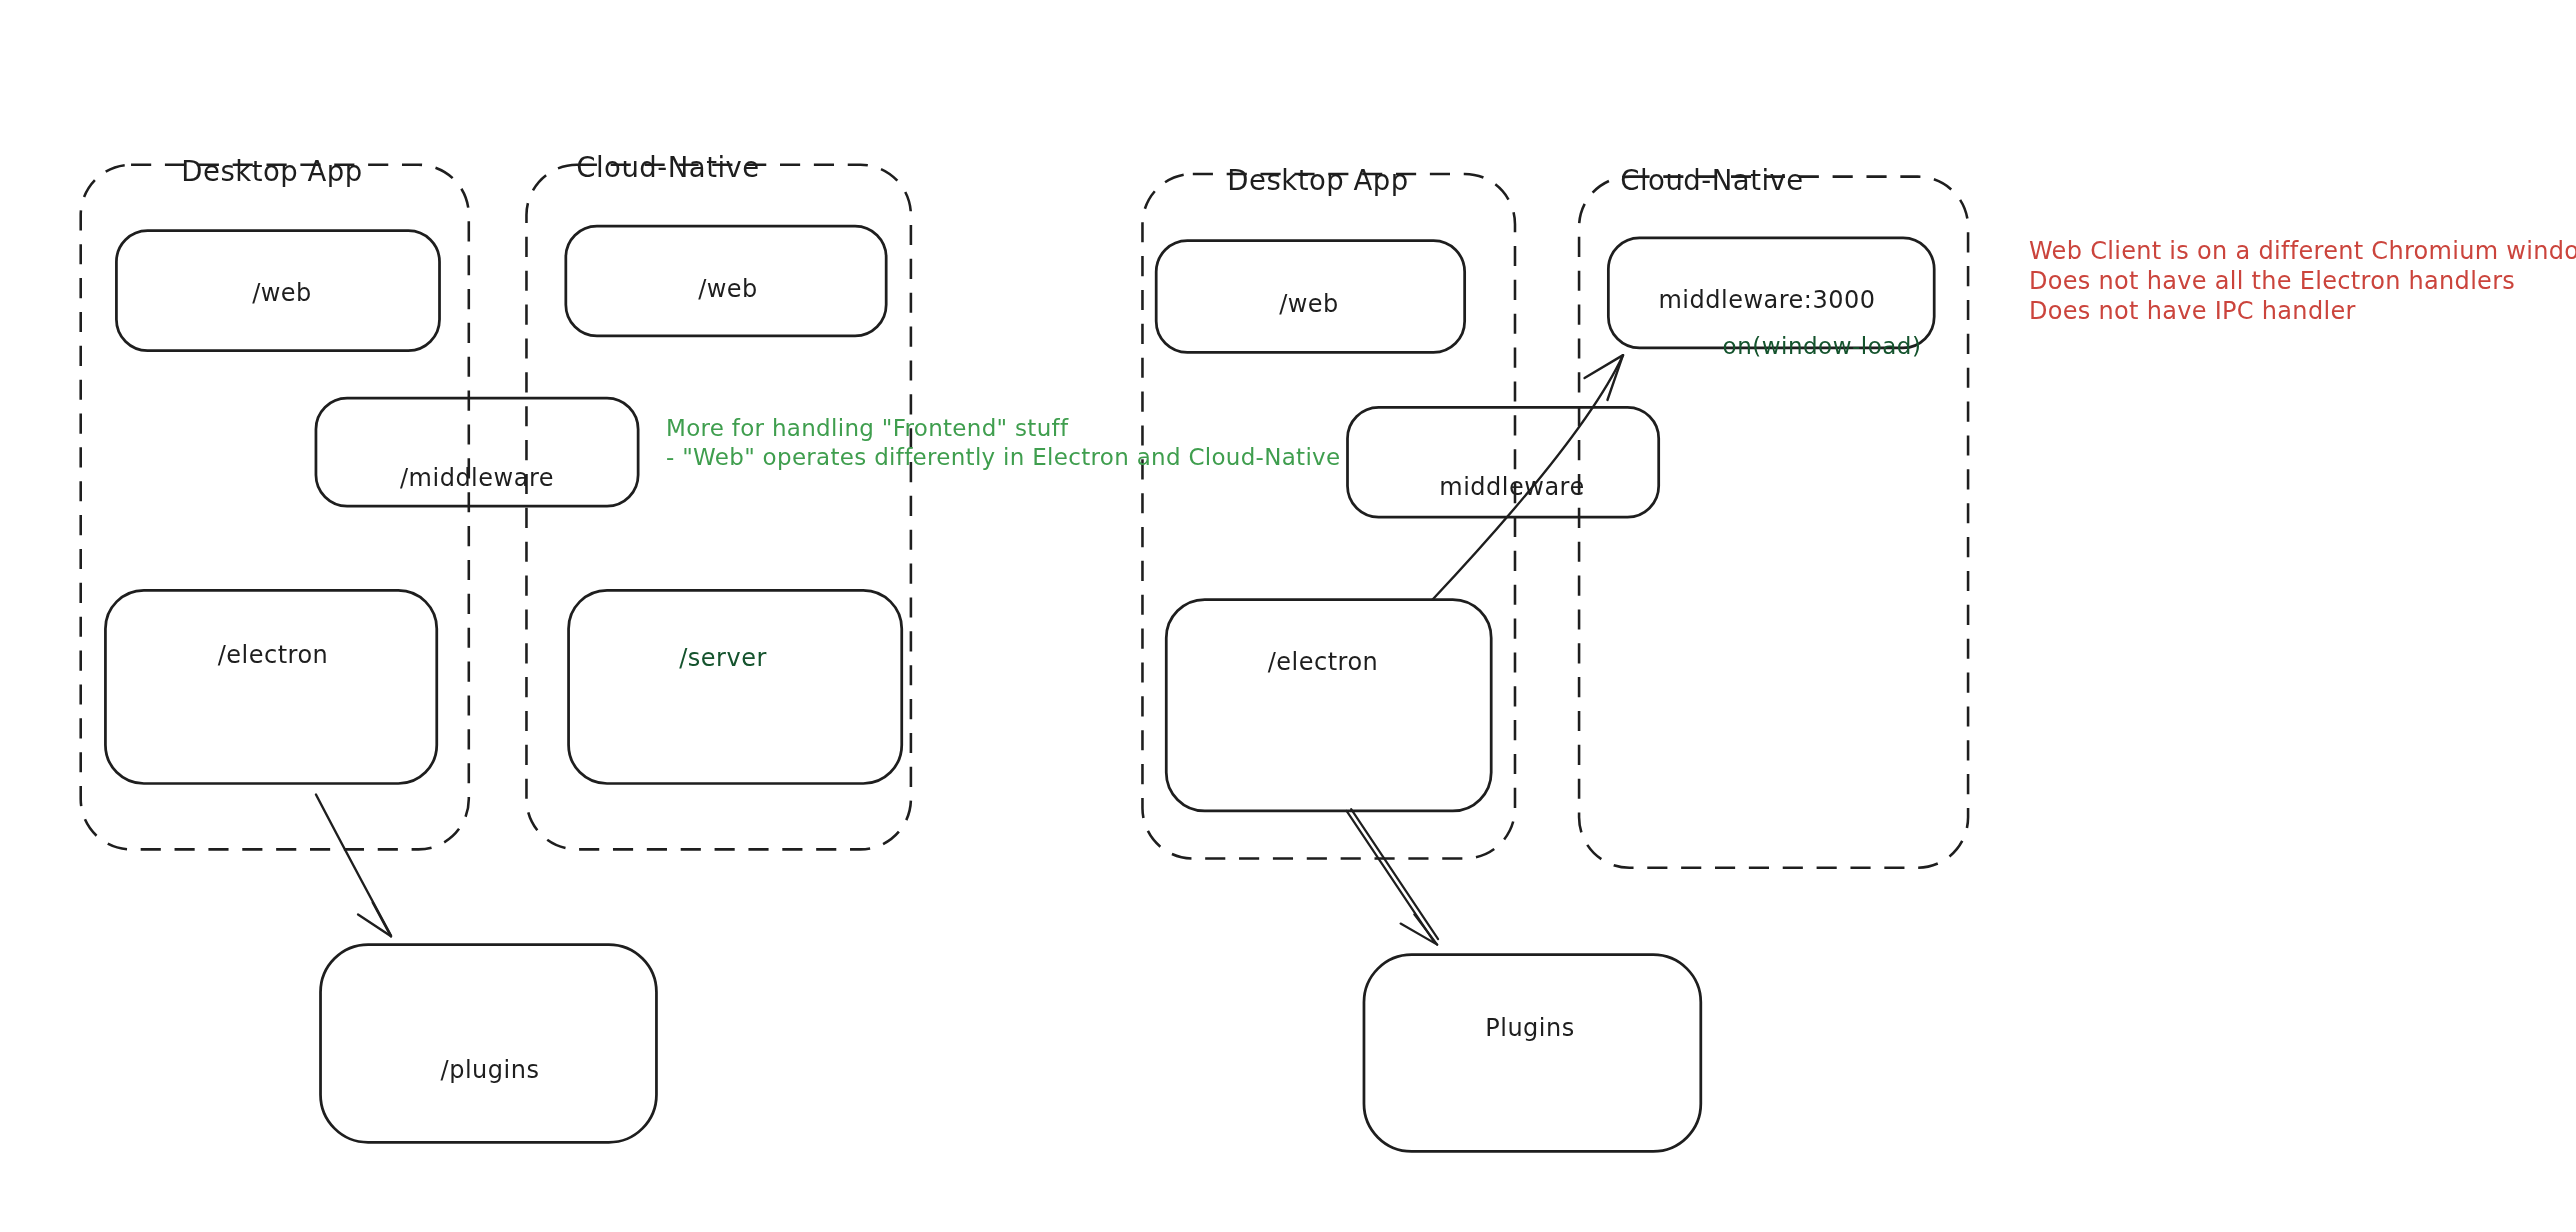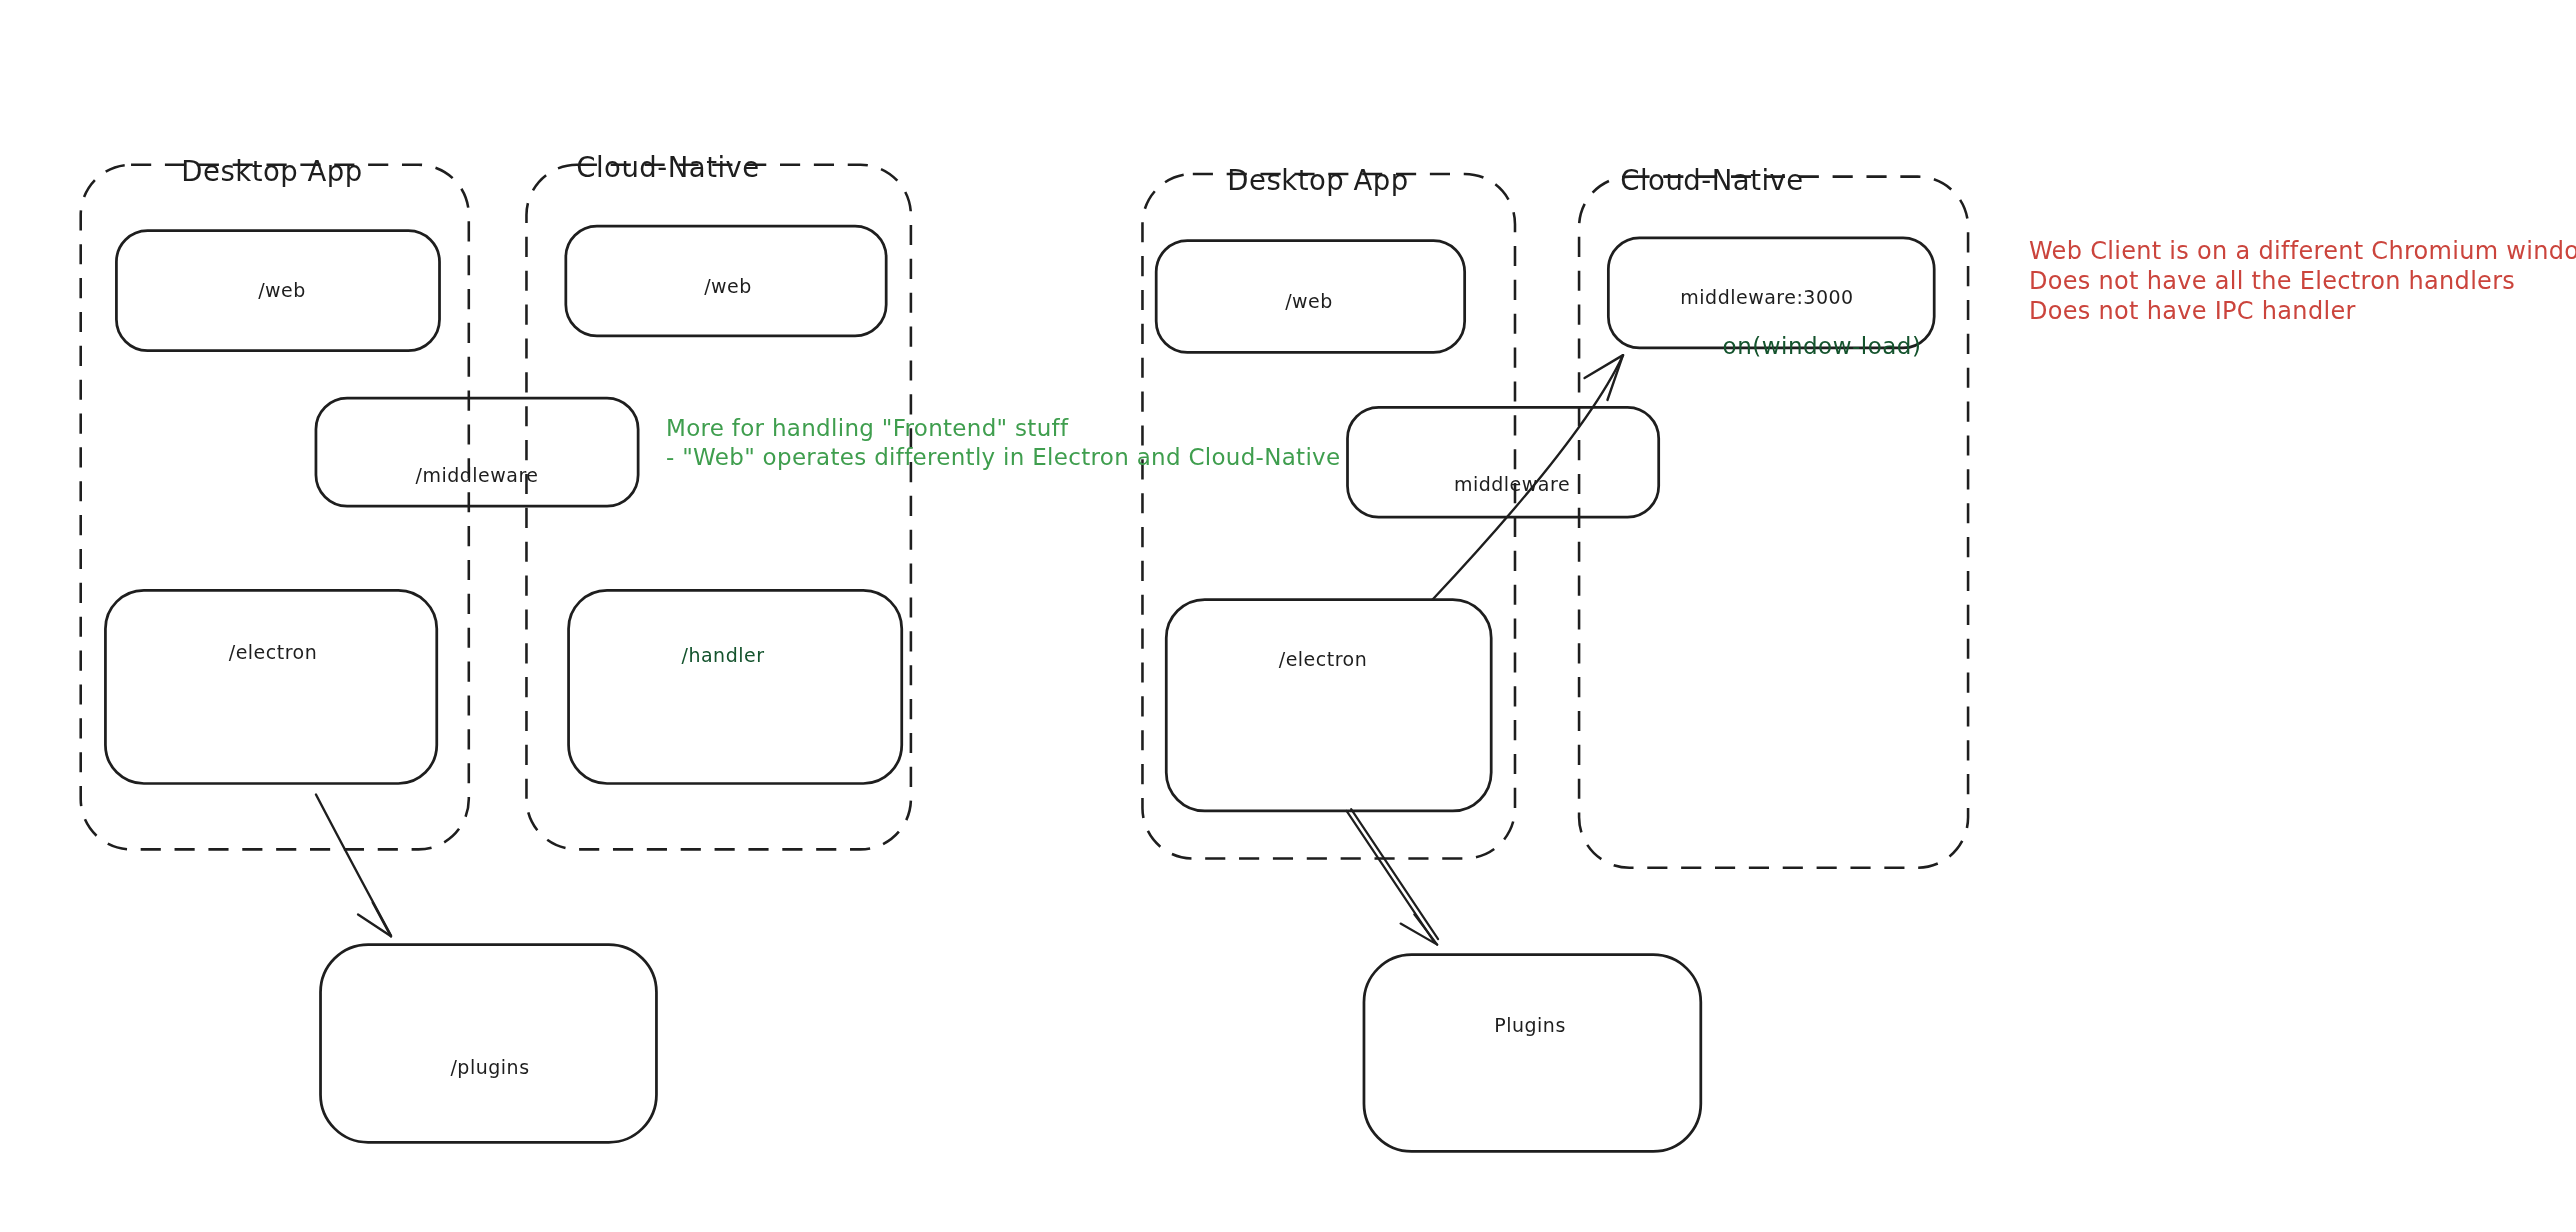--- a/index.html
+++ b/index.html
@@ -22,21 +22,21 @@
   }
   .lbl {
     position: absolute;
     white-space: nowrap;
     color: #1e1e1e;
     transform: translateX(-50%);
     letter-spacing: 0.5px;
     margin-top: 32px;
   }
   .group-label { font-size: 27.5px; }
-  .box-label   { font-size: 19px; }
+  .box-label   { font-size: 24px; }
   .red-text    { color: #14532d; }
   .note {
     position: absolute;
     white-space: nowrap;
     letter-spacing: 0.3px;
   }
   .note-green {
     font-size: 23px;
     line-height: 29px;
     color: #3f9e4e;
@@ -93,21 +93,21 @@
     </g>
   </svg>
 
   <div class="lbl group-label" style="left:272px; top:123px;">Desktop App</div>
   <div class="lbl group-label" style="left:668px; top:119px;">Cloud-Native</div>
 
   <div class="lbl box-label" style="left:282px; top:247px;">/web</div>
   <div class="lbl box-label" style="left:728px; top:243px;">/web</div>
   <div class="lbl box-label" style="left:477px; top:432px;">/middleware</div>
   <div class="lbl box-label" style="left:273px; top:609px;">/electron</div>
-  <div class="lbl box-label red-text" style="left:723px; top:612px;">/handler</div>
+  <div class="lbl box-label red-text" style="left:723px; top:612px;">/server</div>
   <div class="lbl box-label" style="left:490px; top:1024px;">/plugins</div>
 
   <div class="lbl group-label" style="left:1318px; top:132px;">Desktop App</div>
   <div class="lbl group-label" style="left:1712px; top:132px;">Cloud-Native</div>
 
   <div class="lbl box-label" style="left:1309px; top:258px;">/web</div>
   <div class="lbl box-label" style="left:1767px; top:254px;">middleware:3000</div>
   <div class="lbl small-label red-text" style="left:1822px; top:301px;">on(window-load)</div>
   <div class="lbl box-label" style="left:1512px; top:441px;">middleware</div>
   <div class="lbl box-label" style="left:1323px; top:616px;">/electron</div>

